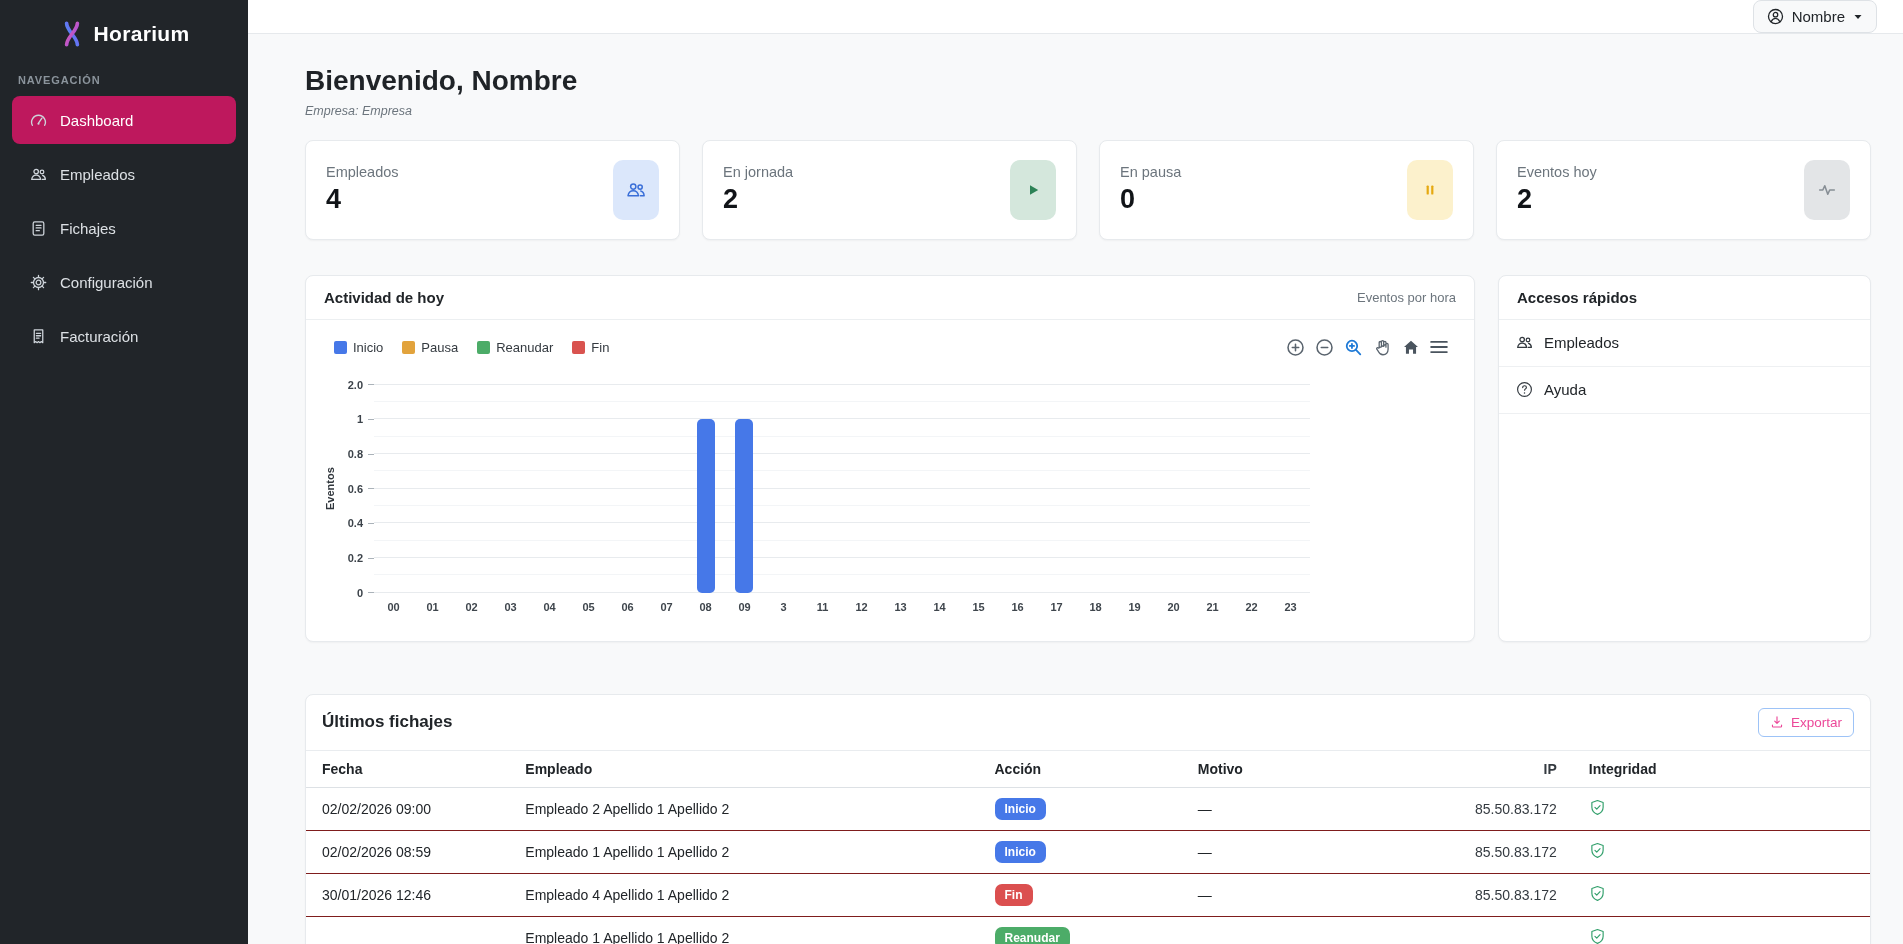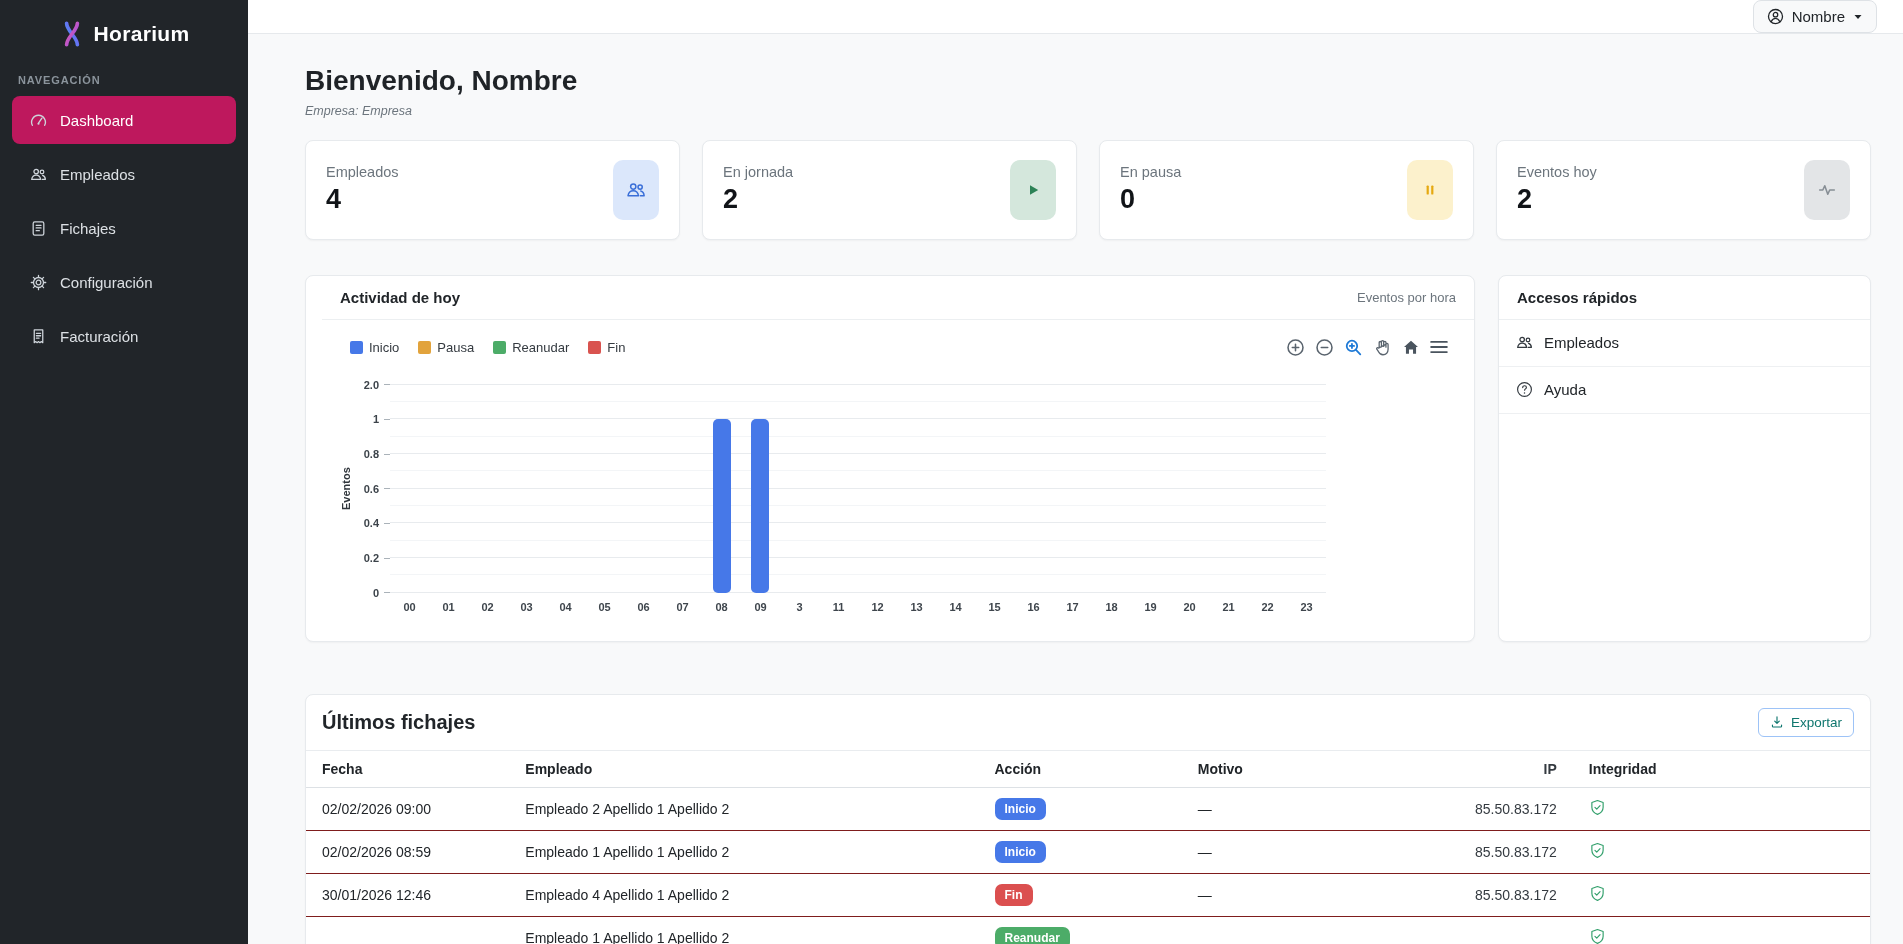--- a/index.html
+++ b/index.html
@@ -34,21 +34,21 @@
   .stat-label { font-size:14.5px; color:#6c757d; }
   .stat-value { font-size:27px; font-weight:bold; color:#111418; margin-top:4px; }
   .stat-ic { width:46px; height:60px; border-radius:10px; display:flex; align-items:center; justify-content:center; }
   .ic-blue   { background:#dbe7fb; color:#3a6fd8; }
   .ic-green  { background:#d4e7dc; color:#2c8256; }
   .ic-yellow { background:#fcf1cc; color:#e5a910; }
   .ic-gray   { background:#e3e5e7; color:#878e95; }
 
   
   .chart-row { display:flex; gap:23px; margin-top:35px; height:367px; }
-  .chart-card { width:1170px; min-width:1170px; display:flex; flex-direction:column;padding-left:16px; }
+  .chart-card { width:1170px; min-width:1170px; display:flex; flex-direction:column; }
   .card-header { height:44px; min-height:44px; display:flex; align-items:center; justify-content:space-between;
                  padding:0 18px; border-bottom:1px solid #eceff1; }
   .card-header .ttl { font-size:15px; font-weight:bold; color:#212529; }
   .card-header .sub { font-size:13px; color:#6c757d; }
   .chart-body { padding:18px 24px 0 16px; position:relative; flex:1; }
   .chart-top { display:flex; justify-content:space-between; align-items:center; }
   .legend { display:flex; gap:19px; margin-left:12px; }
   .legend-item { display:flex; align-items:center; gap:6px; font-size:13px; color:#343a40; cursor:pointer; }
   .swatch { width:13px; height:13px; border-radius:2px; display:inline-block; }
   .toolbar { display:flex; align-items:center; gap:10px; margin-right:2px; }
@@ -71,23 +71,23 @@
 
   
   .quick-card { flex:1; display:flex; flex-direction:column; }
   .quick-item { display:flex; align-items:center; gap:11px; height:47px; padding:0 17px;
                 border-bottom:1px solid #eef0f2; font-size:15px; color:#212529; cursor:pointer; }
   .quick-item .q-ic { display:flex; color:#343a40; }
 
   
   .fichajes-card { margin-top:52px; }
   .fich-header { display:flex; align-items:center; justify-content:space-between; padding:13px 16px; }
-  .fich-title { font-size:20px; font-weight:bold; }
+  .fich-title { font-size:17px; font-weight:bold; }
   .export-btn { display:flex; align-items:center; gap:7px; padding:6px 11px; background:#fff;
-                border:1px solid #9dc3f7; border-radius:6px; color:#0f766e; font-size:13.5px; cursor:pointer; }
+                border:1px solid #9dc3f7; border-radius:6px; color:#ec4899; font-size:13.5px; cursor:pointer; }
   table { width:100%; border-collapse:collapse; table-layout:fixed; font-size:14px; }
   thead th { text-align:left; font-weight:bold; padding:9px 16px; border-top:1px solid #e9ecef;
              border-bottom:1px solid #dde1e5; height:37px; }
   tbody td { padding:10px 16px; height:41px; border-bottom:1px solid #7f1d1d; color:#212529; }
   th.col-ip, td.col-ip { text-align:right; color:#343a40; }
   .badge { display:inline-block; padding:4px 10px; border-radius:7px; font-size:12px; font-weight:bold; color:#fff; }
 </style>
 </head>
 <body>
 

